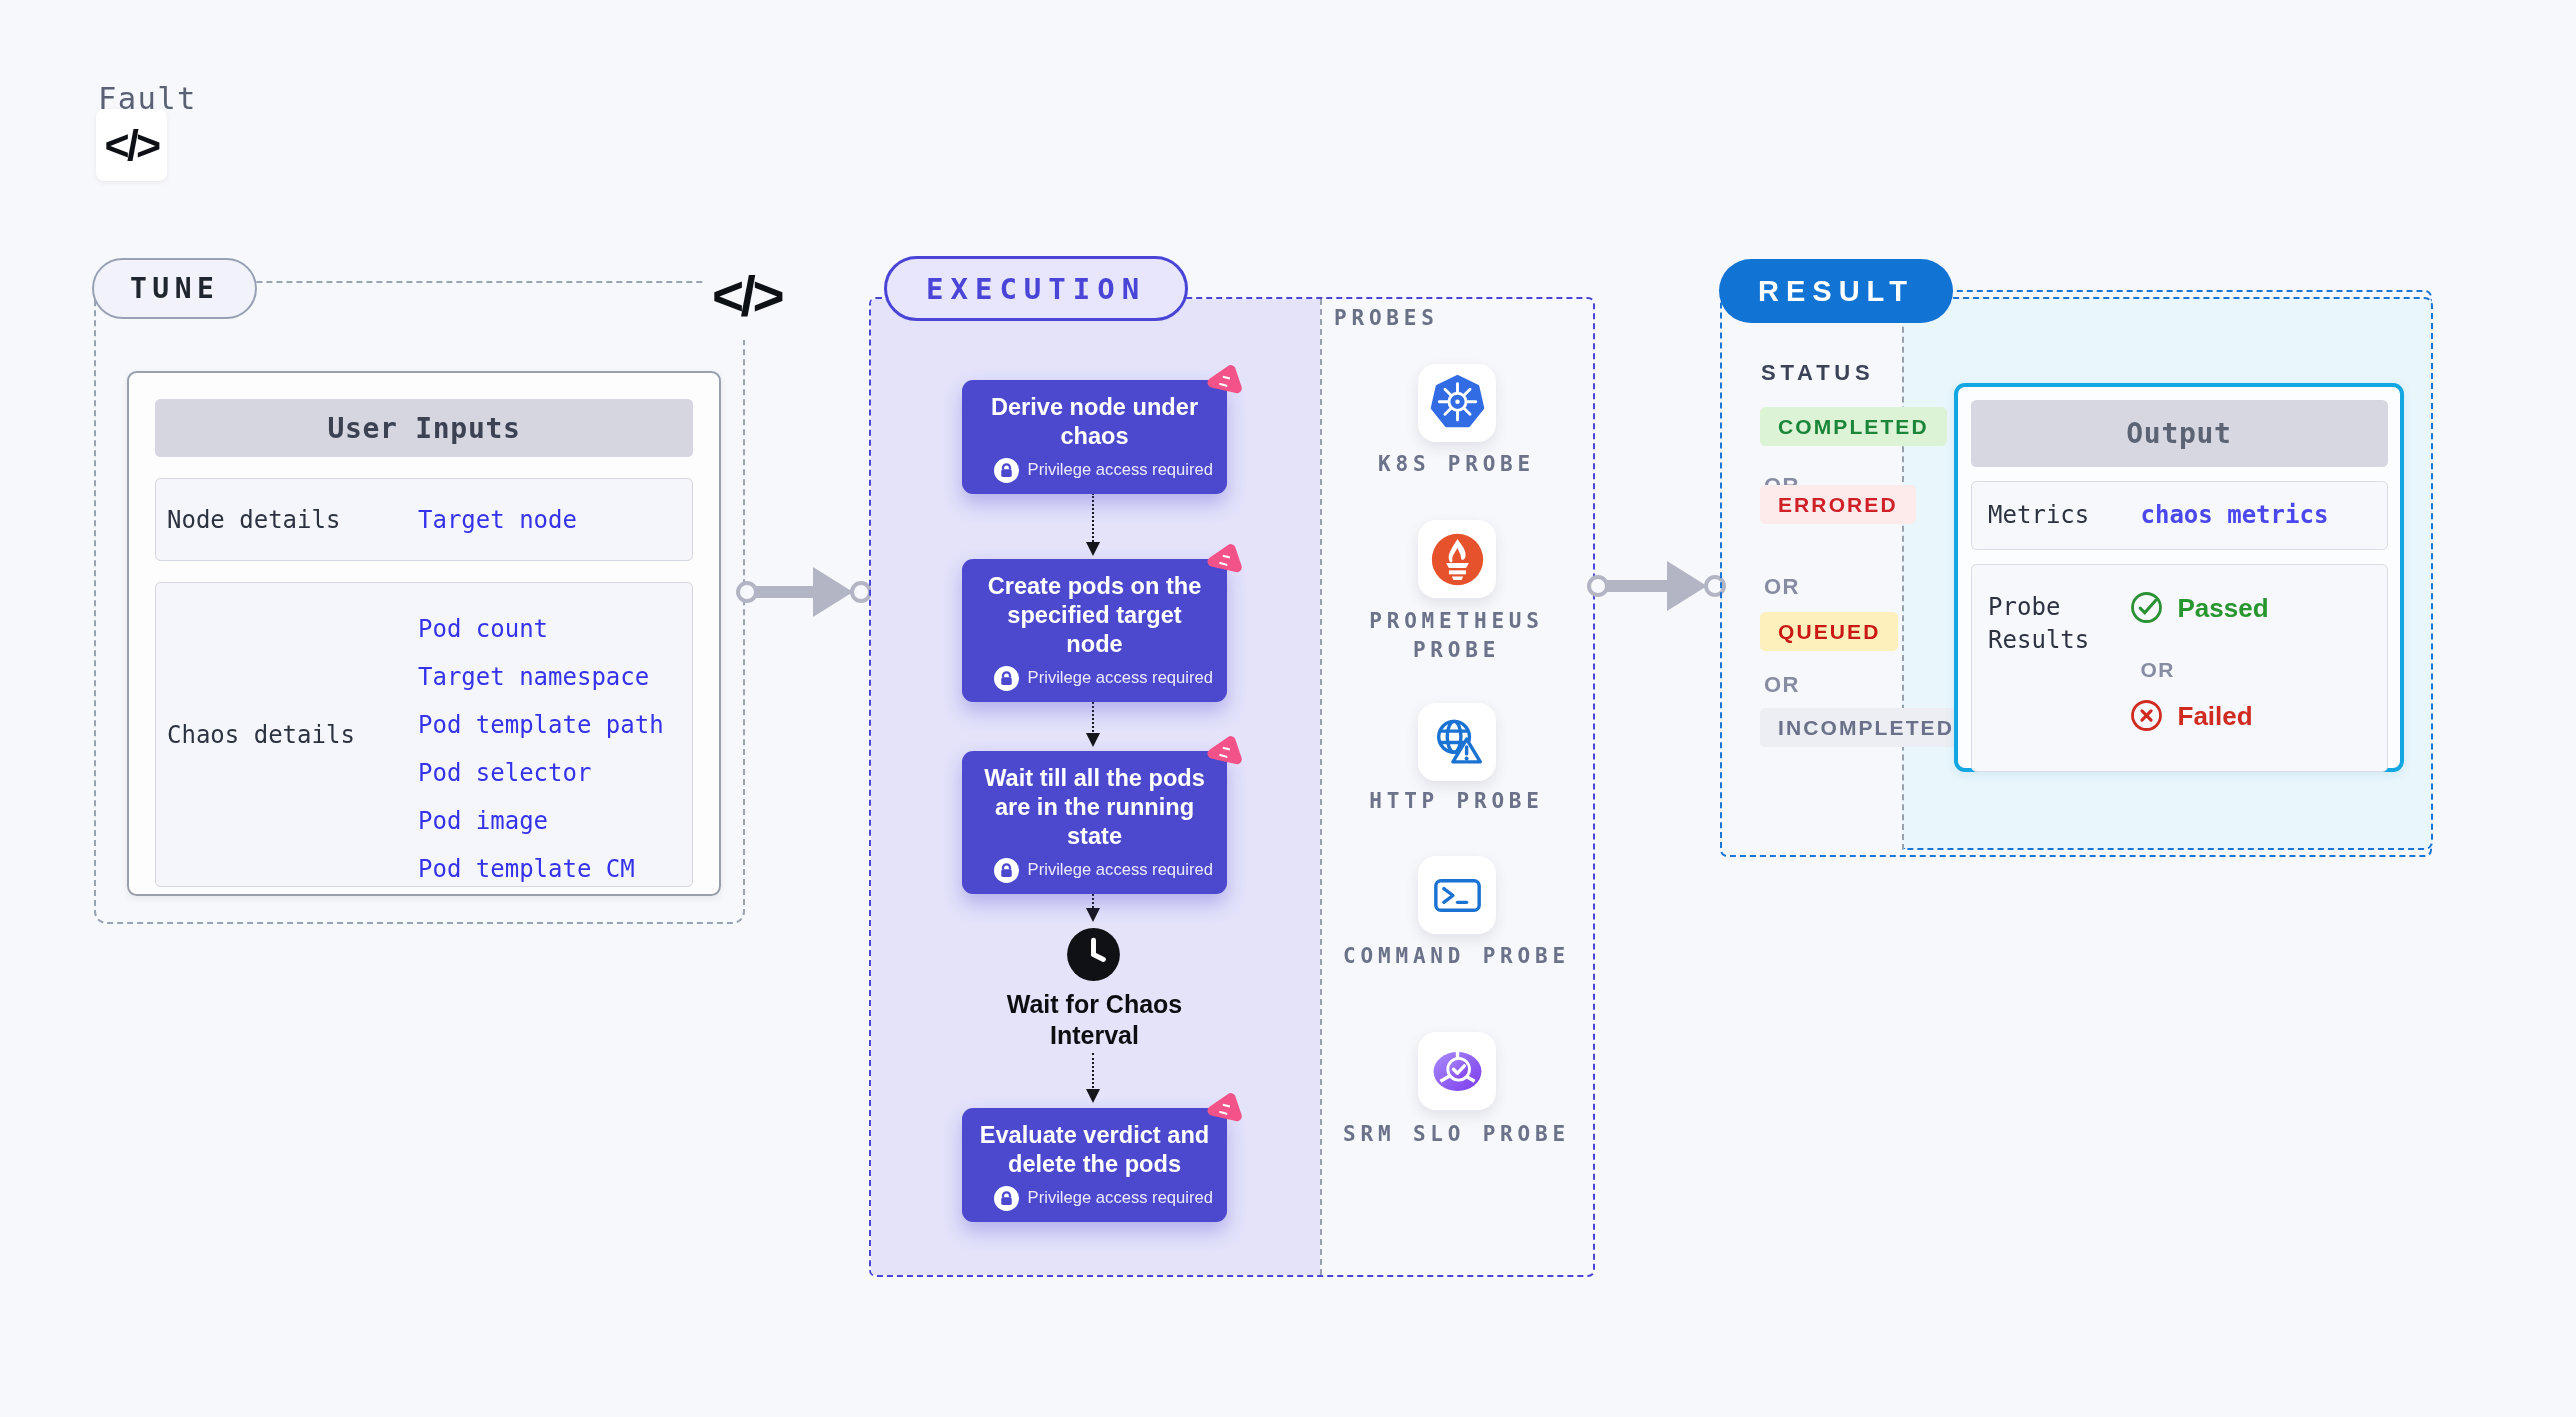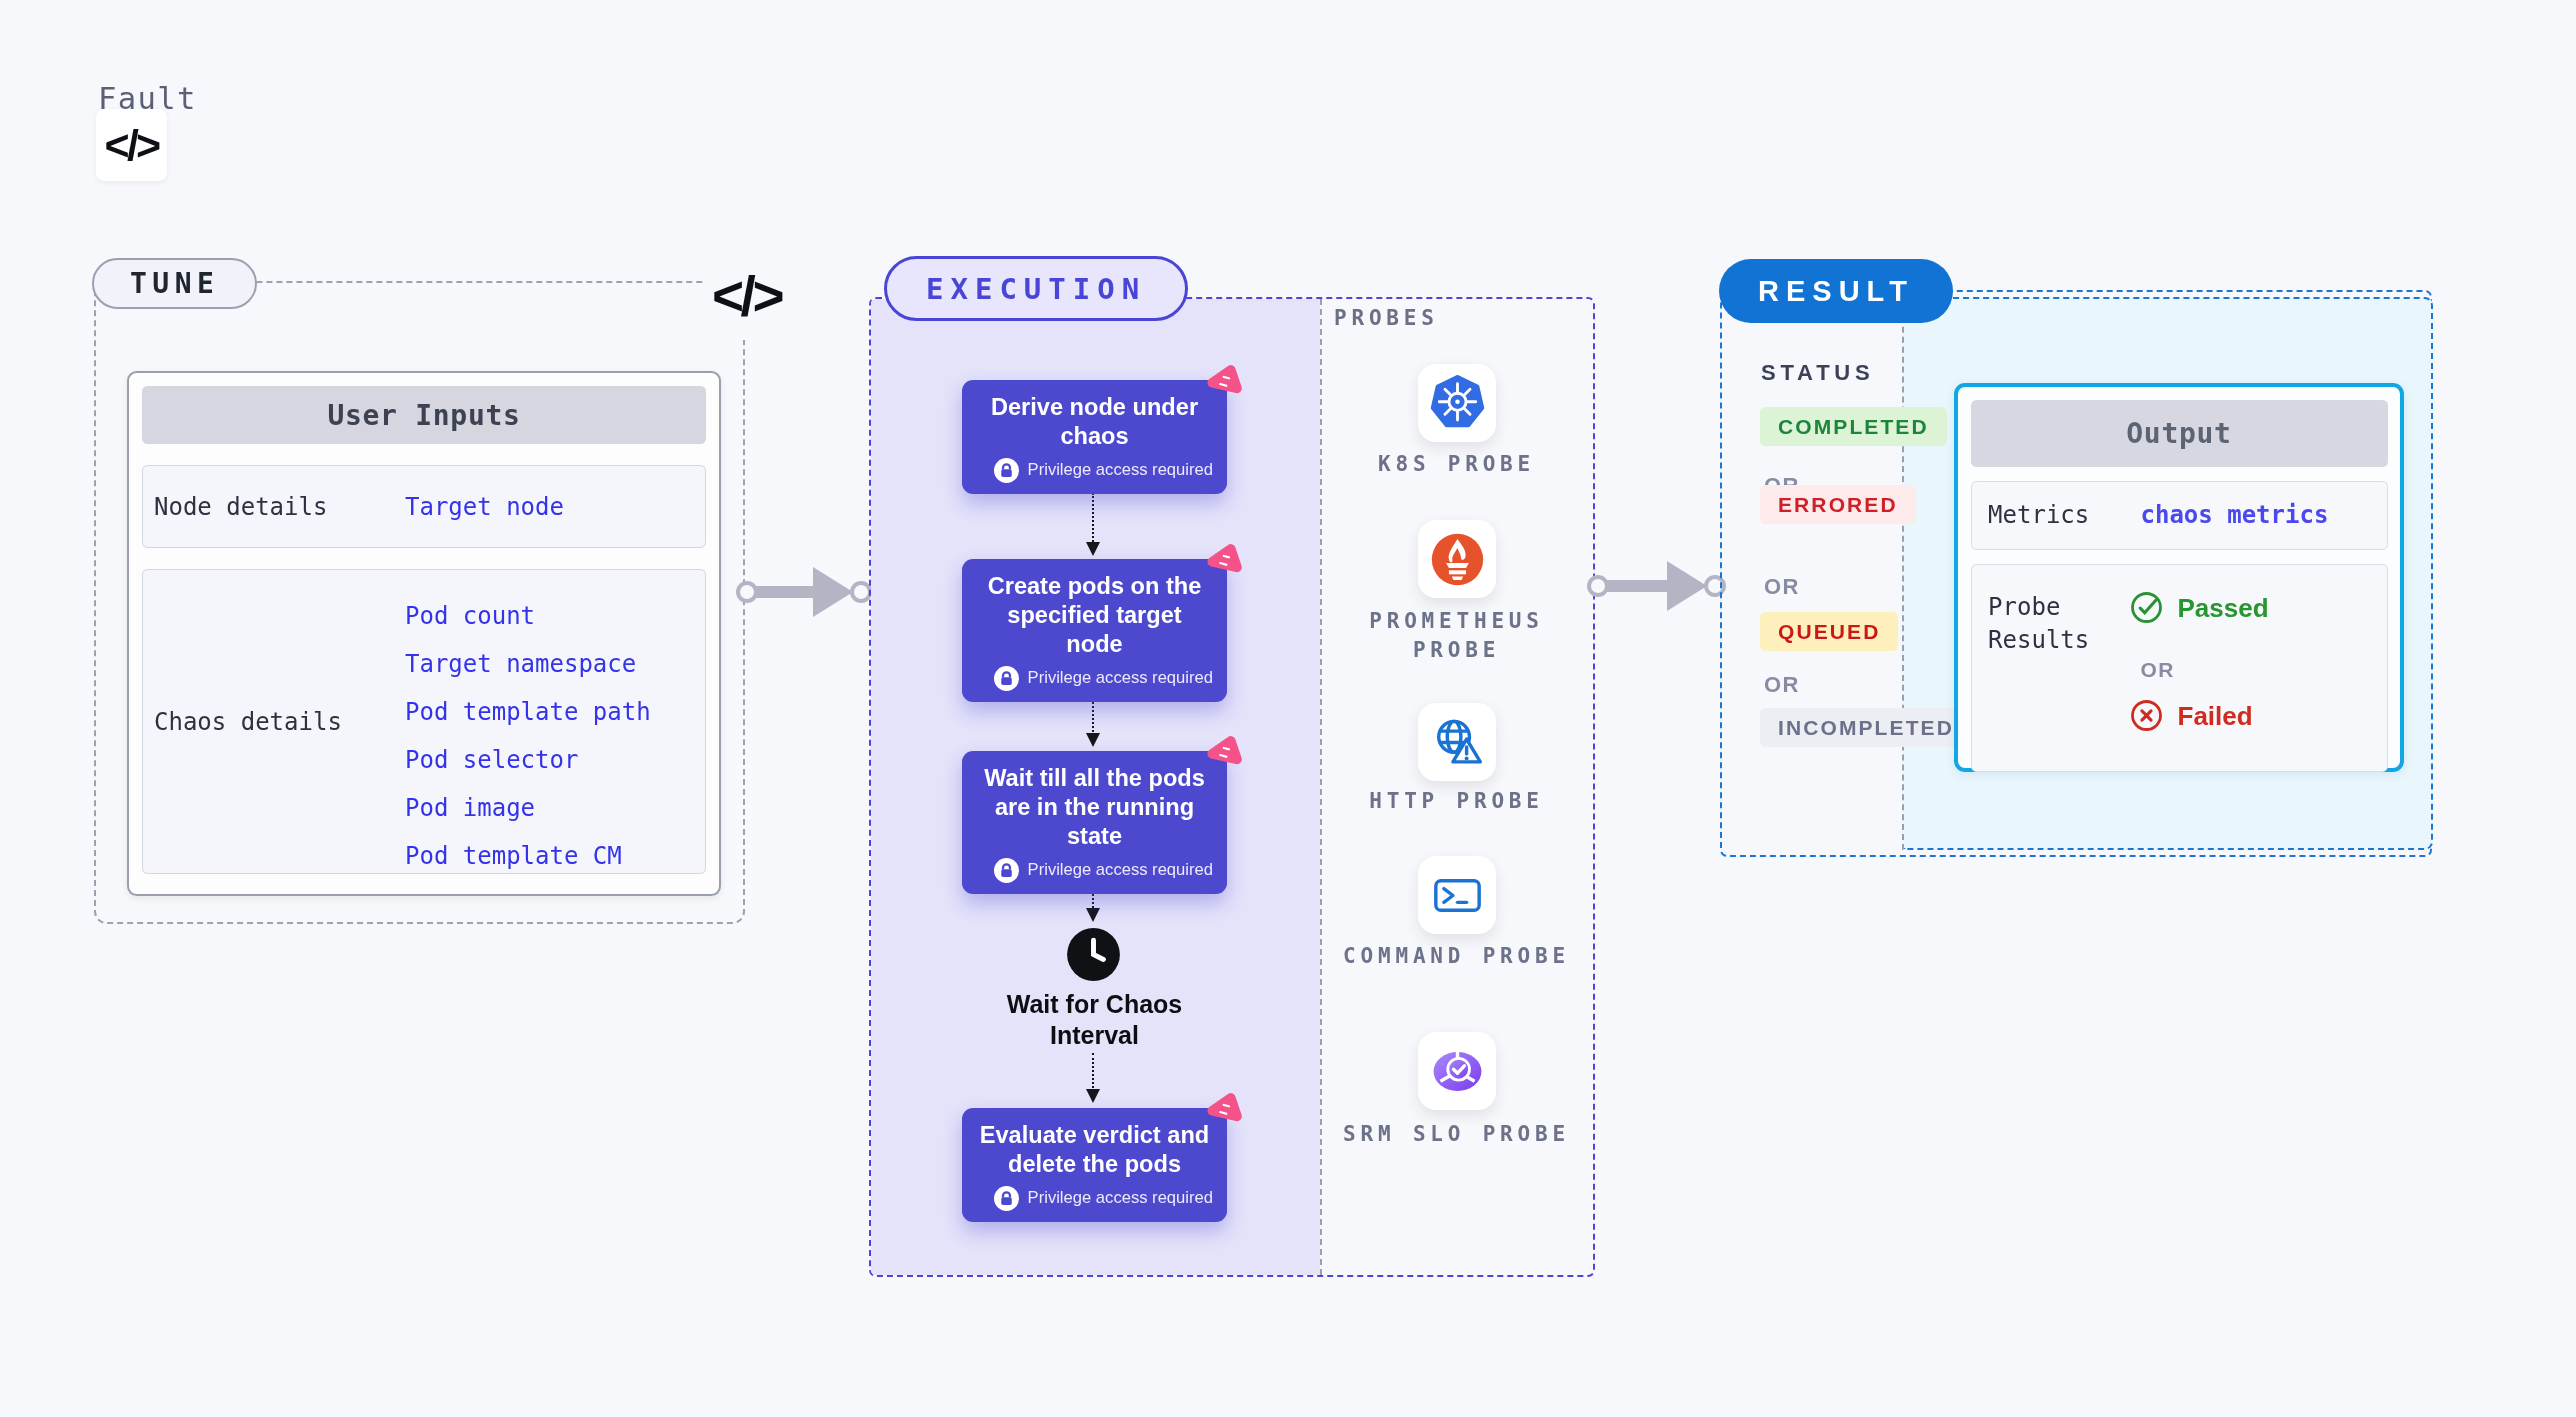--- a/index.html
+++ b/index.html
@@ -11,35 +11,35 @@
 
   
   .eyebrow { left:98px; top:61px; font-size:30.5px; color:#5a6175; letter-spacing:1.4px;margin-top:20px; }
   .title-chip { left:96px; top:109px; width:71px; height:72px; background:#ffffff; border-radius:8.3px;
                 display:flex; align-items:center; justify-content:center; box-shadow:0 1.4px 5.5px rgba(20,25,40,.06); }
   .title-chip span { font-size:43px; font-weight:bold; color:#0d1015; letter-spacing:-2.8px; }
   .page-title { left:190px; top:119px; font-size:44px; font-weight:bold; color:#14181f; letter-spacing:0.3px; }
 
   
   .pill { display:flex; align-items:center; justify-content:center; border-radius:33px; z-index:5; }
-  .tune-pill { left:92px; top:258px; height:51px; padding:0 36px; background:#f2f3fa; border:2.8px solid #99a0b4;
+  .tune-pill { left:92px; top:258px; height:61px; padding:0 36px; background:#f2f3fa; border:2.8px solid #99a0b4;
                color:#20262f; font-weight:bold; font-size:28px; letter-spacing:5.5px; }
   .exec-pill { left:884px; top:256px; height:65px; padding:0 39px; background:#e7e6fd; border:3.5px solid #4a45d6;
                color:#4a45d6; font-weight:bold; font-size:29px; letter-spacing:7px; }
   .result-pill { left:1719px; top:259px; height:64px; padding:0 39px; background:#1173d4; border:none;
                  color:#ffffff; font-weight:bold; font-size:29px; letter-spacing:7px; }
 
   
   .tune-box { left:94px; top:281px; width:651px; height:643px; border:2.1px dashed #9aa3b0; border-radius:12.5px; }
   .code-corner { left:704px; top:251px; width:85px; height:89px; background:#f7f8fb;
                  display:flex; align-items:center; justify-content:center; z-index:6; }
   .code-corner span { font-size:55px; font-weight:bold; color:#0d1015; letter-spacing:-3.5px; }
 
   .ui-card { left:127px; top:371px; width:594px; height:525px; background:#fdfdfe; border:2.1px solid #9aa0ab;
-             border-radius:9.7px; padding:13px; box-shadow:0 2.1px 7px rgba(20,25,40,.07); }
+             border-radius:9.7px; padding:26px; box-shadow:0 2.1px 7px rgba(20,25,40,.07); }
   .ui-header { height:58px; background:#d5d6e0; border-radius:5.5px; display:flex; align-items:center; justify-content:center;
                font-size:28px; font-weight:bold; color:#3c4252; letter-spacing:0.7px; }
   .ui-row { position:relative; background:#f5f6fb; border:1.4px solid #d3d5e1; border-radius:5.5px; margin-top:21px; }
   .ui-row-1 { height:83px; }
   .ui-row-2 { height:305px; }
   .ui-label { position:absolute; left:11px; top:50%; transform:translateY(-50%); font-size:24px; color:#2c3240; }
   .ui-link-single { position:absolute; left:262px; top:50%; transform:translateY(-50%); font-size:24px; color:#3432ea; }
   .ui-links { position:absolute; left:262px; top:22px; font-size:24px; color:#3432ea; line-height:48px; }
   .ui-links div { white-space:nowrap; }
 

